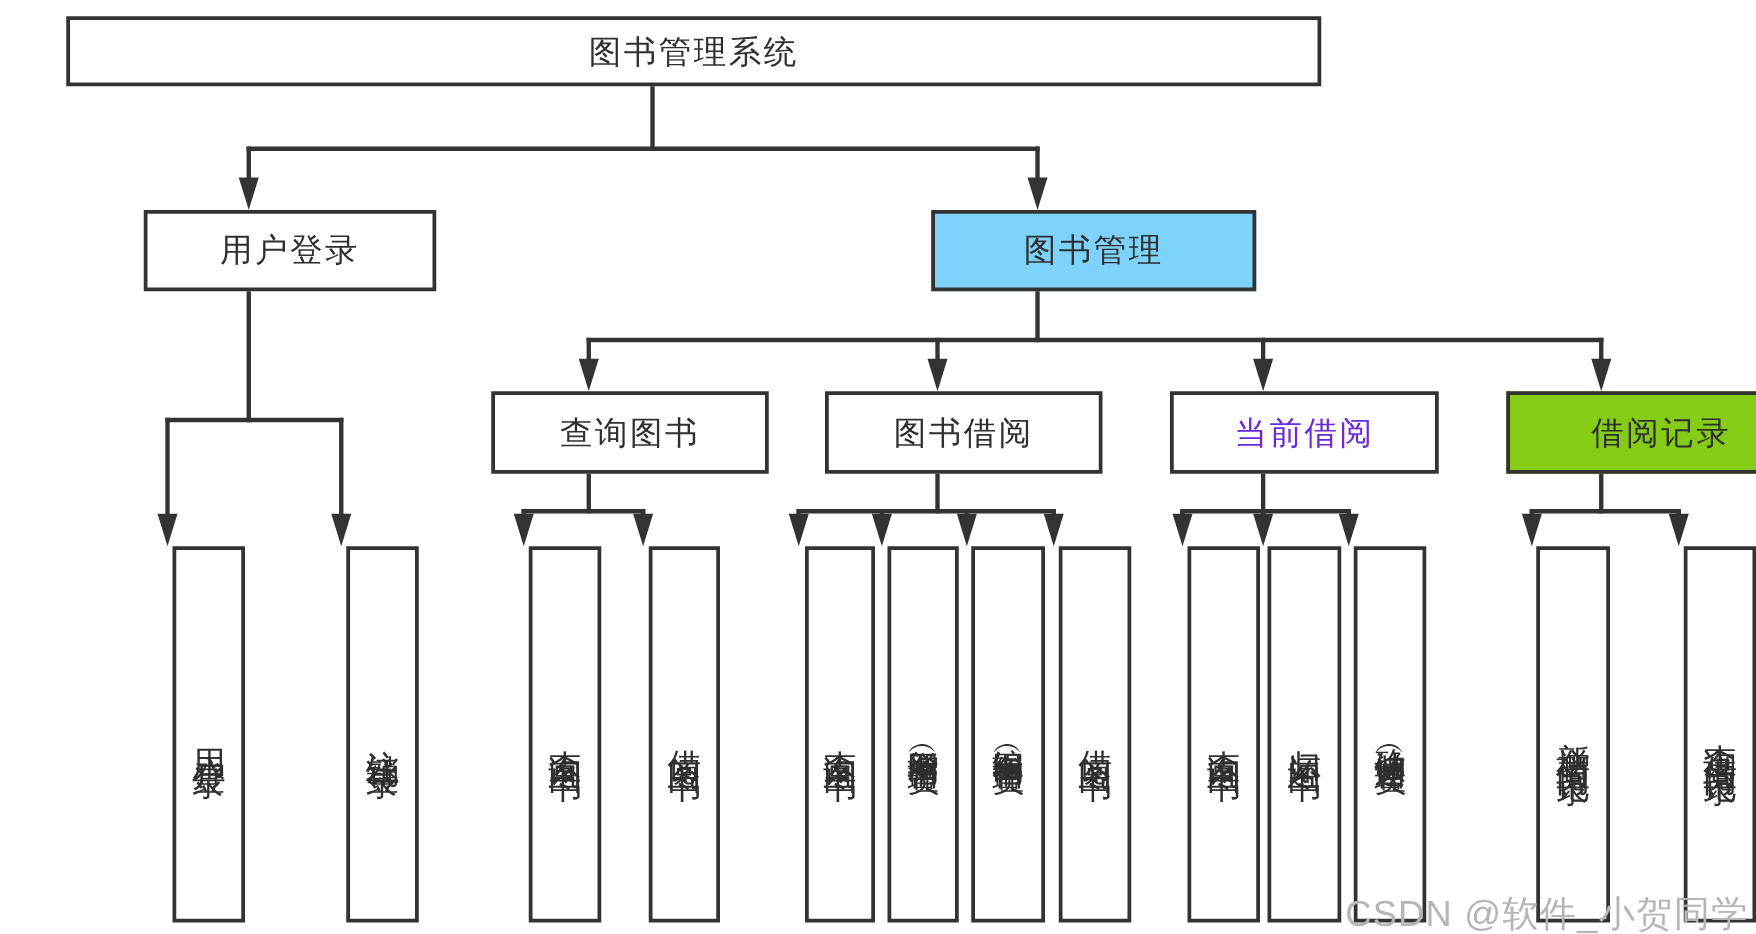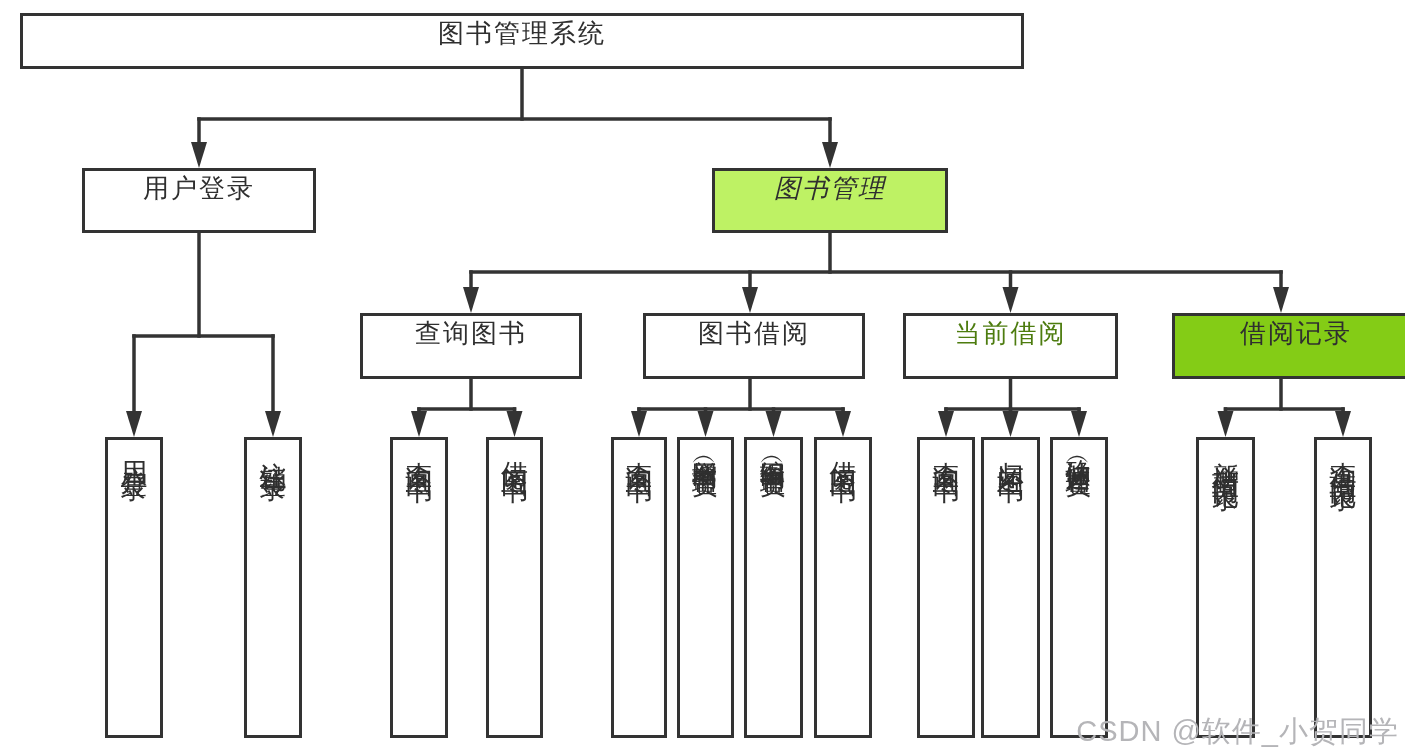--- a/index.html
+++ b/index.html
@@ -20,23 +20,24 @@
     left: 0; top: 0;
     width: 1405px; height: 747px;
     pointer-events: none;
   }
   .node {
     position: absolute;
     box-sizing: border-box;
     background: #ffffff;
     border: 3px solid #333333;
     display: flex;
-    align-items: flex-start;
+    align-items: center;
     justify-content: center;
     z-index: 2;
+    margin-left: 33px;
   }
   .node .label {
     color: #2f2f2f;
     white-space: nowrap;
   }
   .node.horiz .label {
     font-size: 26px;
     letter-spacing: 2px;
   }
   .node.vert .label {
@@ -119,31 +120,31 @@
       <polygon points="1335,411 1351,411 1343,437" fill="#333333"></polygon>
     </svg>
 
   <div>
       <div class="node horiz" style="left: 20px; top: 13px; width: 1004px; height: 56px; border-color: rgb(51, 51, 51); background: rgb(255, 255, 255);">
         <span class="label" style="color: rgb(47, 47, 47);">图书管理系统</span>
       </div>
       <div class="node horiz" style="left: 82px; top: 168px; width: 234px; height: 65px; border-color: rgb(51, 51, 51); background: rgb(255, 255, 255);">
         <span class="label" style="color: rgb(47, 47, 47);">用户登录</span>
       </div>
-      <div class="node horiz" style="left: 712px; top: 168px; width: 236px; height: 65px; border-color: rgb(51, 51, 51); background: #bef264; font-style: italic;">
+      <div class="node horiz" style="left: 712px; top: 168px; width: 260px; height: 65px; border-color: rgb(51, 51, 51); background: #7dd3fc;">
         <span class="label" style="color: rgb(47, 47, 47);">图书管理</span>
       </div>
       <div class="node horiz" style="left: 360px; top: 313px; width: 222px; height: 66px; border-color: rgb(51, 51, 51); background: rgb(255, 255, 255);">
         <span class="label" style="color: rgb(47, 47, 47);">查询图书</span>
       </div>
-      <div class="node horiz" style="left: 643px; top: 313px; width: 222px; height: 66px; border-color: rgb(51, 51, 51); background: rgb(255, 255, 255);">
+      <div class="node horiz" style="left: 627px; top: 313px; width: 222px; height: 66px; border-color: rgb(51, 51, 51); background: rgb(255, 255, 255);">
         <span class="label" style="color: rgb(47, 47, 47);">图书借阅</span>
       </div>
       <div class="node horiz" style="left: 903px; top: 313px; width: 215px; height: 66px; border-color: rgb(51, 51, 51); background: rgb(255, 255, 255);">
-        <span class="label" style="color: #4d7c0f;">当前借阅</span>
+        <span class="label" style="color: #6d28d9;">当前借阅</span>
       </div>
       <div class="node horiz" style="left: 1172px; top: 313px; width: 248px; height: 66px; border-color: rgb(51, 51, 51); background: #84cc16;">
         <span class="label" style="color: rgb(47, 47, 47);">借阅记录</span>
       </div>
       <div class="node vert" style="left: 105px; top: 437px; width: 58px; height: 301px; border-color: rgb(51, 51, 51); background: rgb(255, 255, 255);">
         <span class="label" style="color: rgb(47, 47, 47);">用户登录</span>
       </div>
       <div class="node vert" style="left: 244px; top: 437px; width: 58px; height: 301px; border-color: rgb(51, 51, 51); background: rgb(255, 255, 255);">
         <span class="label" style="color: rgb(47, 47, 47);">注销登录</span>
       </div>

